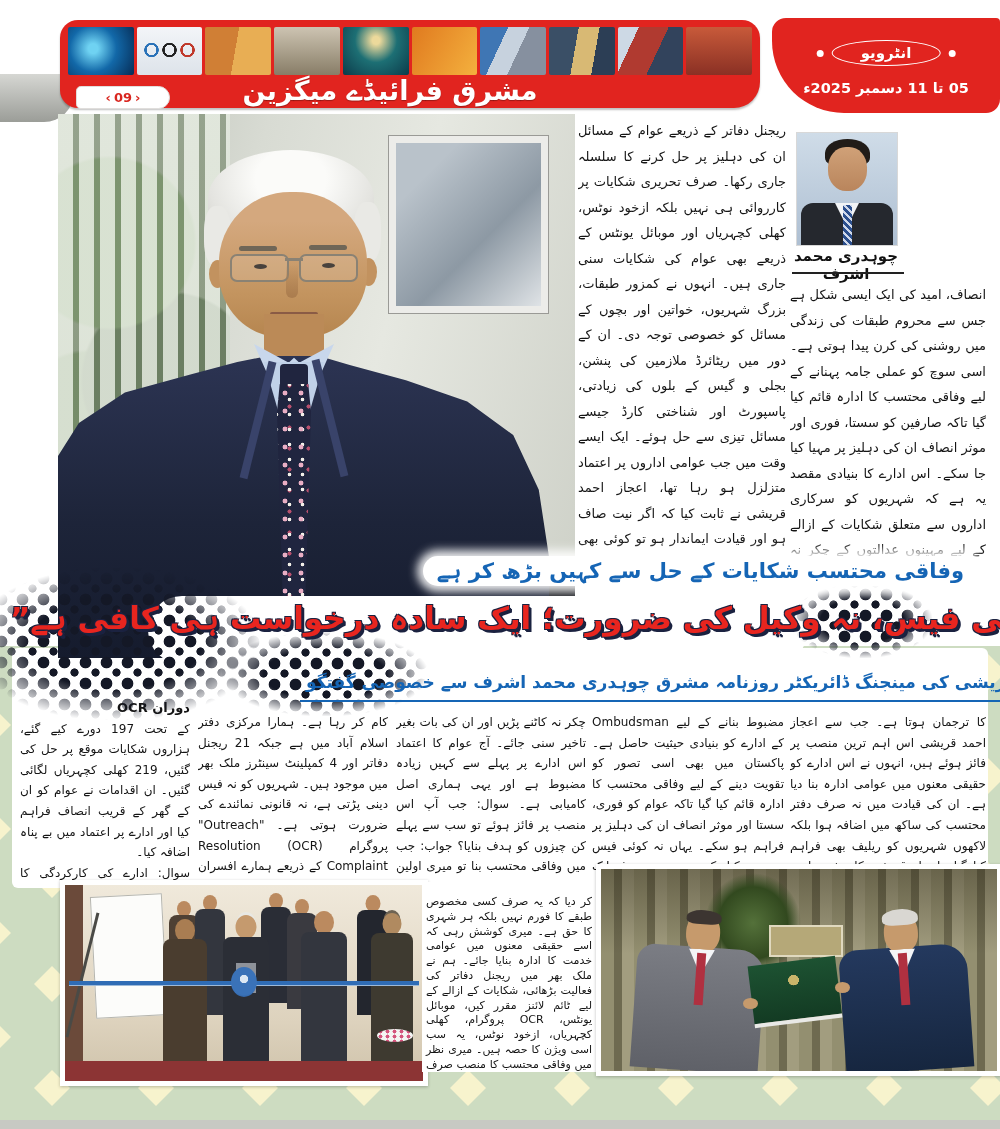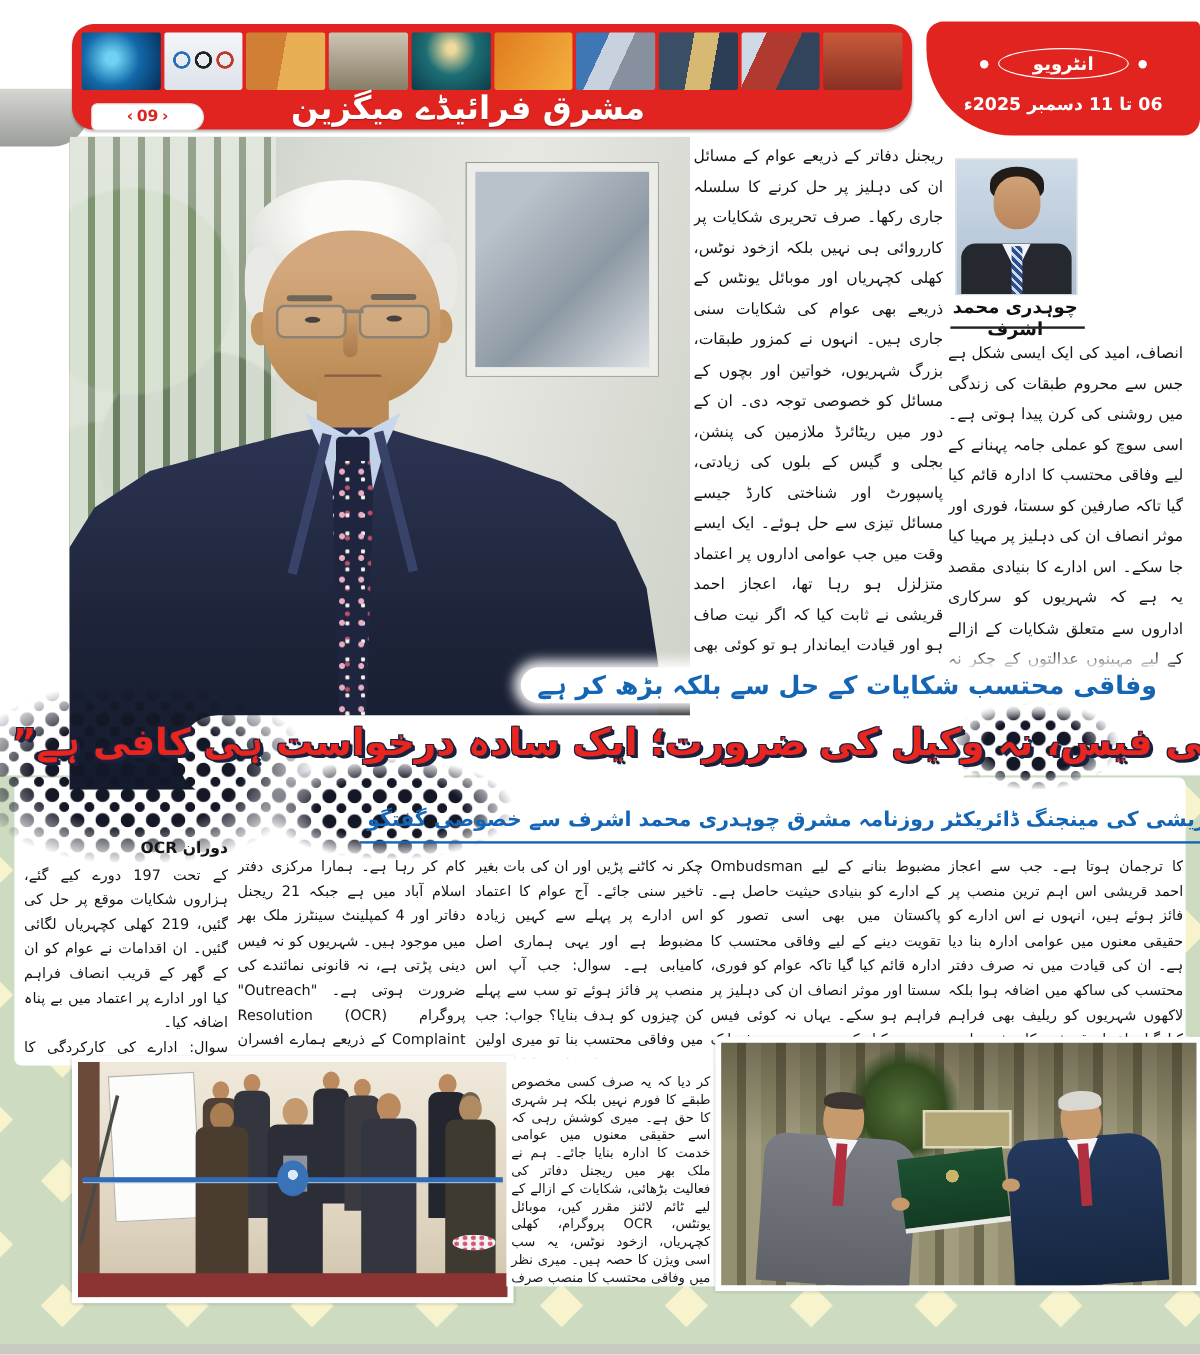--- a/index.html
+++ b/index.html
@@ -196,21 +196,21 @@
   </div>
 
   <div class="abs page-pill">
     <span>‹</span>
     <span>09</span>
     <span>›</span>
   </div>
 
   <div class="abs right-red">
     <div class="lens urdu">انٹرویو</div>
-    <div class="date-line urdu">06 تا 11 دسمبر 2025ء</div>
+    <div class="date-line urdu">05 تا 11 دسمبر 2025ء</div>
   </div>
 
   <div class="abs main-photo">
     <div class="mp-window"></div>
     <div class="mp-frame"></div>
     <div class="mp-sofa"></div>
     <div class="mp-hair"></div>
     <div class="hair-side hs-l"></div>
     <div class="hair-side hs-r"></div>
     <div class="mp-ear ear-l"></div>
@@ -257,21 +257,21 @@
   </div>
   <div class="abs col-right-top urdu body-txt">
     <p>انصاف، امید کی ایک ایسی شکل ہے جس سے محروم طبقات کی زندگی میں روشنی کی کرن پیدا ہوتی ہے۔ اسی سوچ کو عملی جامہ پہنانے کے لیے وفاقی محتسب کا ادارہ قائم کیا گیا تاکہ صارفین کو سستا، فوری اور موثر انصاف ان کی دہلیز پر مہیا کیا جا سکے۔ اس ادارے کا بنیادی مقصد یہ ہے کہ شہریوں کو سرکاری اداروں سے متعلق شکایات کے ازالے کے لیے مہینوں عدالتوں کے چکر نہ کاٹنے پڑیں بلکہ ایک ایسا فورم فراہم کیا جائے جہاں بروقت شنوائی، شفاف کارروائی اور فوری انصاف ممکن ہو۔ وفاقی محتسب اعجاز احمد قریشی کی قیادت میں اس ادارے نے عوامی شکایات کے حل کو نہ صرف آسان بنایا بلکہ انصاف کے حصول کو ہر خاص و عام کے لیے قابل رسائی بنا دیا ہے۔ ملک بھر میں ریجنل دفاتر کے ذریعے شہریوں کی شکایات کا فوری ازالہ کرنا ان کا مشن بھی ہے اور خدمت کا سفر بھی۔ ان کی نظر میں وفاقی محتسب کا عہدہ عوامی خدمت، انصاف کی فراہمی اور اداروں کی جوابدہی</p>
   </div>
 
   <div class="abs dots dots-a"></div>
   <div class="abs dots dots-b"></div>
   <div class="abs dots dots-c"></div>
   <div class="abs headline-whitebg"></div>
   <div class="abs kicker-strip">
-    <span class="kicker urdu">وفاقی محتسب شکایات کے حل سے بلکہ بڑھ کر ہے</span>
+    <span class="kicker urdu">وفاقی محتسب شکایات کے حل سے کہیں بڑھ کر ہے</span>
   </div>
   <div class="abs headline-row">
     <span class="headline-main urdu">“کوئی فیس، نہ وکیل کی ضرورت؛ ایک سادہ درخواست ہی کافی ہے”</span>
   </div>
   <div class="abs subtitle-row">
     <span class="subtitle urdu">وفاقی محتسب اعجاز احمد قریشی کی مینجنگ ڈائریکٹر روزنامہ مشرق چوہدری محمد اشرف سے خصوصی گفتگو</span>
   </div>
 
   <div class="abs bcol urdu col-b1">
       <p>کا ترجمان ہوتا ہے۔ جب سے اعجاز احمد قریشی اس اہم ترین منصب پر فائز ہوئے ہیں، انہوں نے اس ادارے کو حقیقی معنوں میں عوامی ادارہ بنا دیا ہے۔ ان کی قیادت میں نہ صرف دفتر محتسب کی ساکھ میں اضافہ ہوا بلکہ لاکھوں شہریوں کو ریلیف بھی فراہم کیا گیا۔ اعجاز قریشی کا ویژن واضح ہے۔ انصاف، فوری رسائی اور ادارہ جاتی اصلاحات۔ انہوں نے مختلف شہروں</p>

